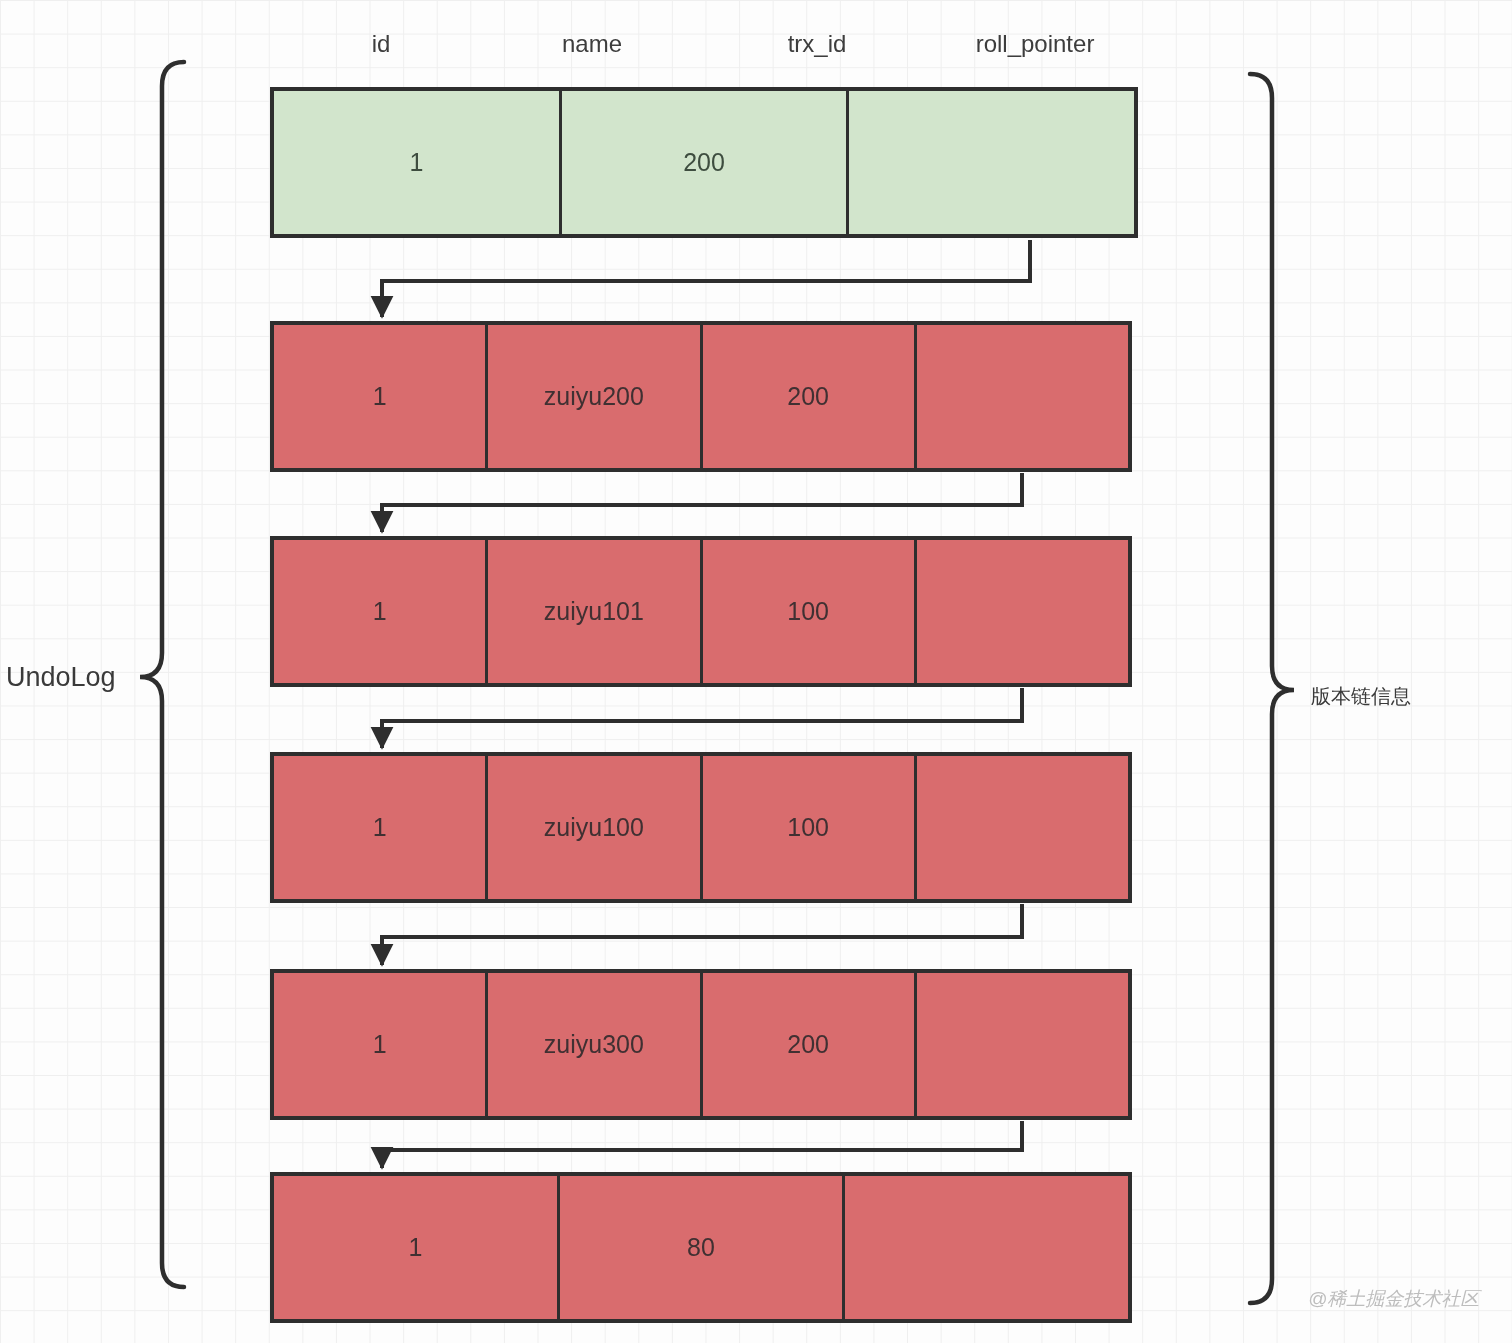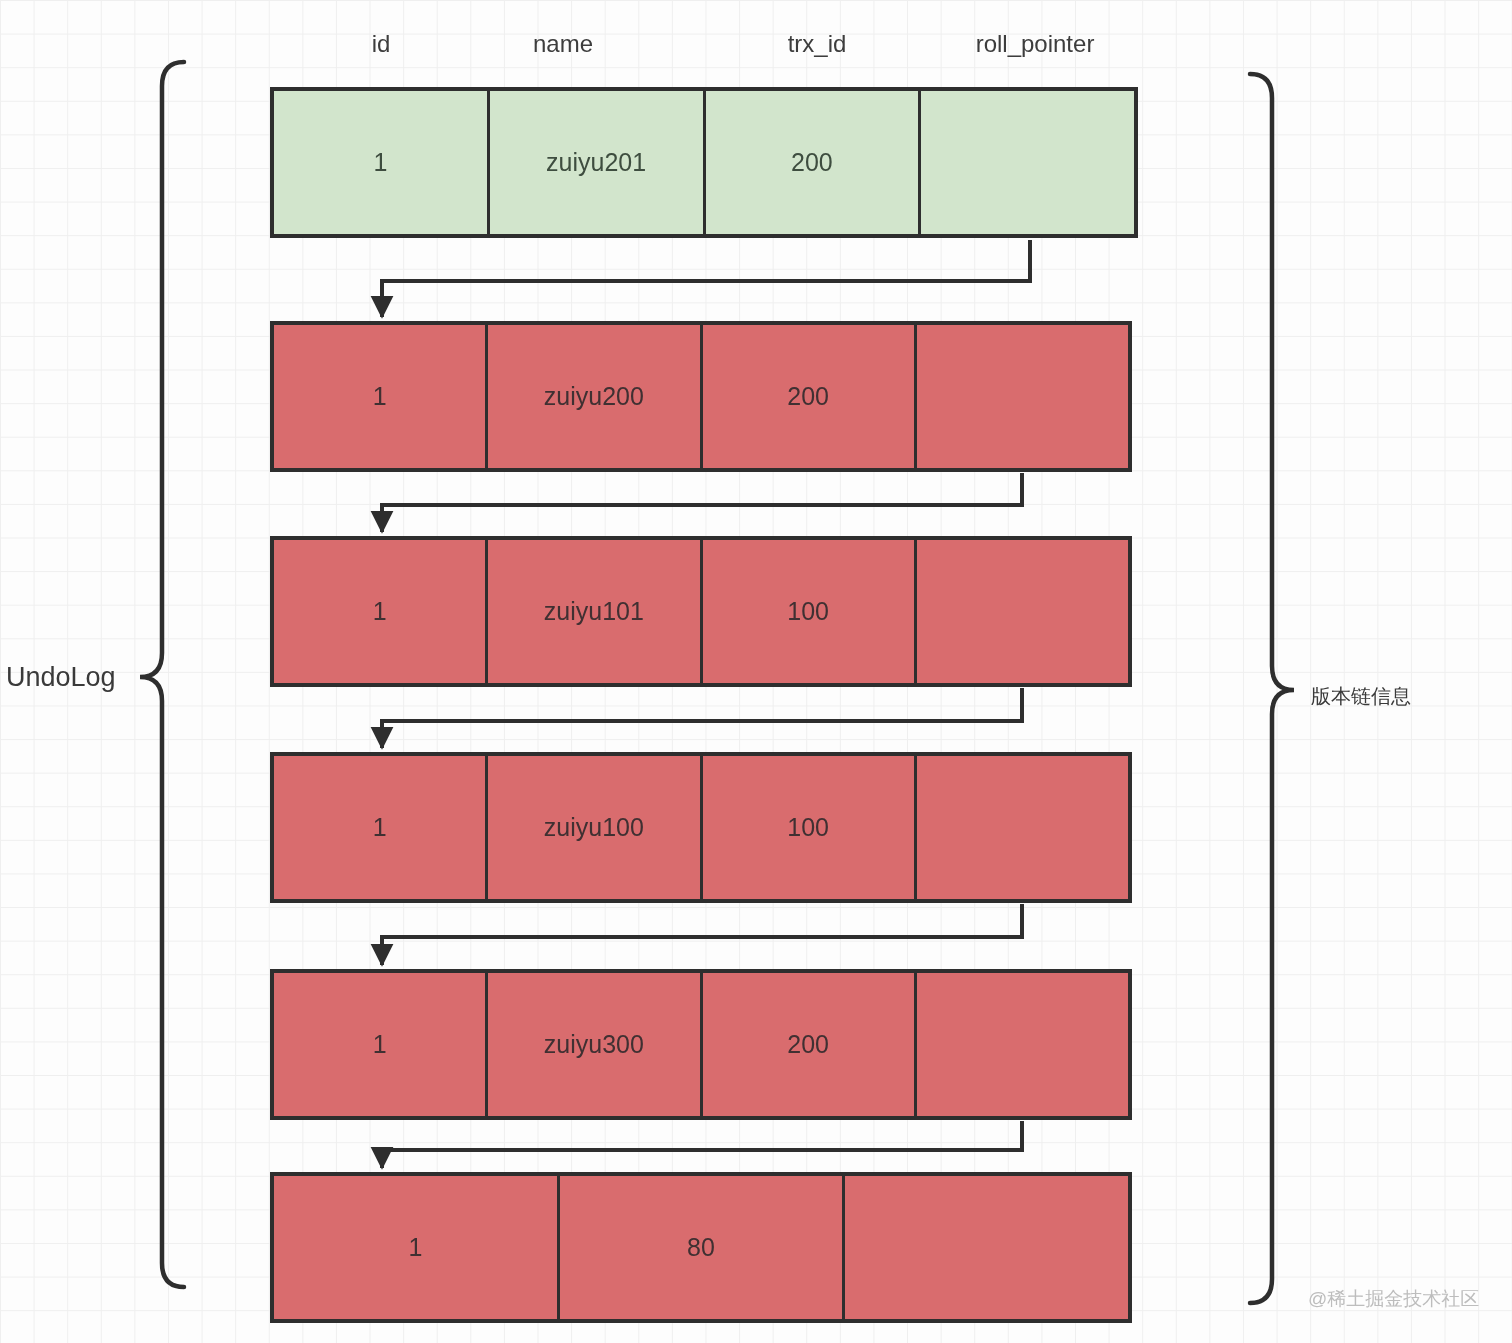--- a/index.html
+++ b/index.html
@@ -57,31 +57,32 @@
   }
   .side-label.undolog { left: 6px; top: 662px; font-size: 27px; }
   .side-label.version-chain { left: 1311px; top: 676px; font-size: 20px; margin-top: 7px; }
   .watermark {
     position: absolute;
     left: 1308px;
     top: 1286px;
     font-size: 19px;
     color: #bdbdbd;
     white-space: nowrap;
+    font-style: italic;
   }
   .arrow { fill: none; stroke: #2e2e2e; stroke-width: 4; }
   .brace { fill: none; stroke: #2e2e2e; stroke-width: 4.5; stroke-linecap: round; }
 </style>
 </head>
 <body>
 
 <div class="canvas">
 
   <span class="col-label" style="left:381px">id</span>
-  <span class="col-label" style="left:563px">name</span>
+  <span class="col-label" style="left:592px">name</span>
   <span class="col-label" style="left:817px">trx_id</span>
   <span class="col-label" style="left:1035px">roll_pointer</span>
 
   <svg class="overlay" viewBox="0 0 1512 1343" xmlns="http://www.w3.org/2000/svg">
     <defs>
       <marker id="ah" viewBox="0 0 8 8" refX="7" refY="4" markerWidth="6.5" markerHeight="6.5" orient="auto" markerUnits="strokeWidth">
         <path d="M0.5,0.5 L7.5,4 L0.5,7.5 Z" fill="#2e2e2e"></path>
       </marker>
     </defs>
 
@@ -90,21 +91,20 @@
 
     <polyline class="arrow" points="1030,240 1030,281 382,281 382,317" marker-end="url(#ah)"></polyline>
     <polyline class="arrow" points="1022,473 1022,505 382,505 382,532" marker-end="url(#ah)"></polyline>
     <polyline class="arrow" points="1022,688 1022,721 382,721 382,748" marker-end="url(#ah)"></polyline>
     <polyline class="arrow" points="1022,904 1022,937 382,937 382,965" marker-end="url(#ah)"></polyline>
     <polyline class="arrow" points="1022,1121 1022,1150 382,1150 382,1168" marker-end="url(#ah)"></polyline>
   </svg>
 
   <div class="vrow current" style="left:270px;top:87px;width:868px;height:151px">
     <div class="cell">1</div>
-    <div class="cell">zuiyu201</div>
     <div class="cell">200</div>
     <div class="cell"></div>
   </div>
 
   <div class="vrow undo" style="left:270px;top:321px;width:862px;height:151px">
     <div class="cell">1</div>
     <div class="cell">zuiyu200</div>
     <div class="cell">200</div>
     <div class="cell"></div>
   </div>

